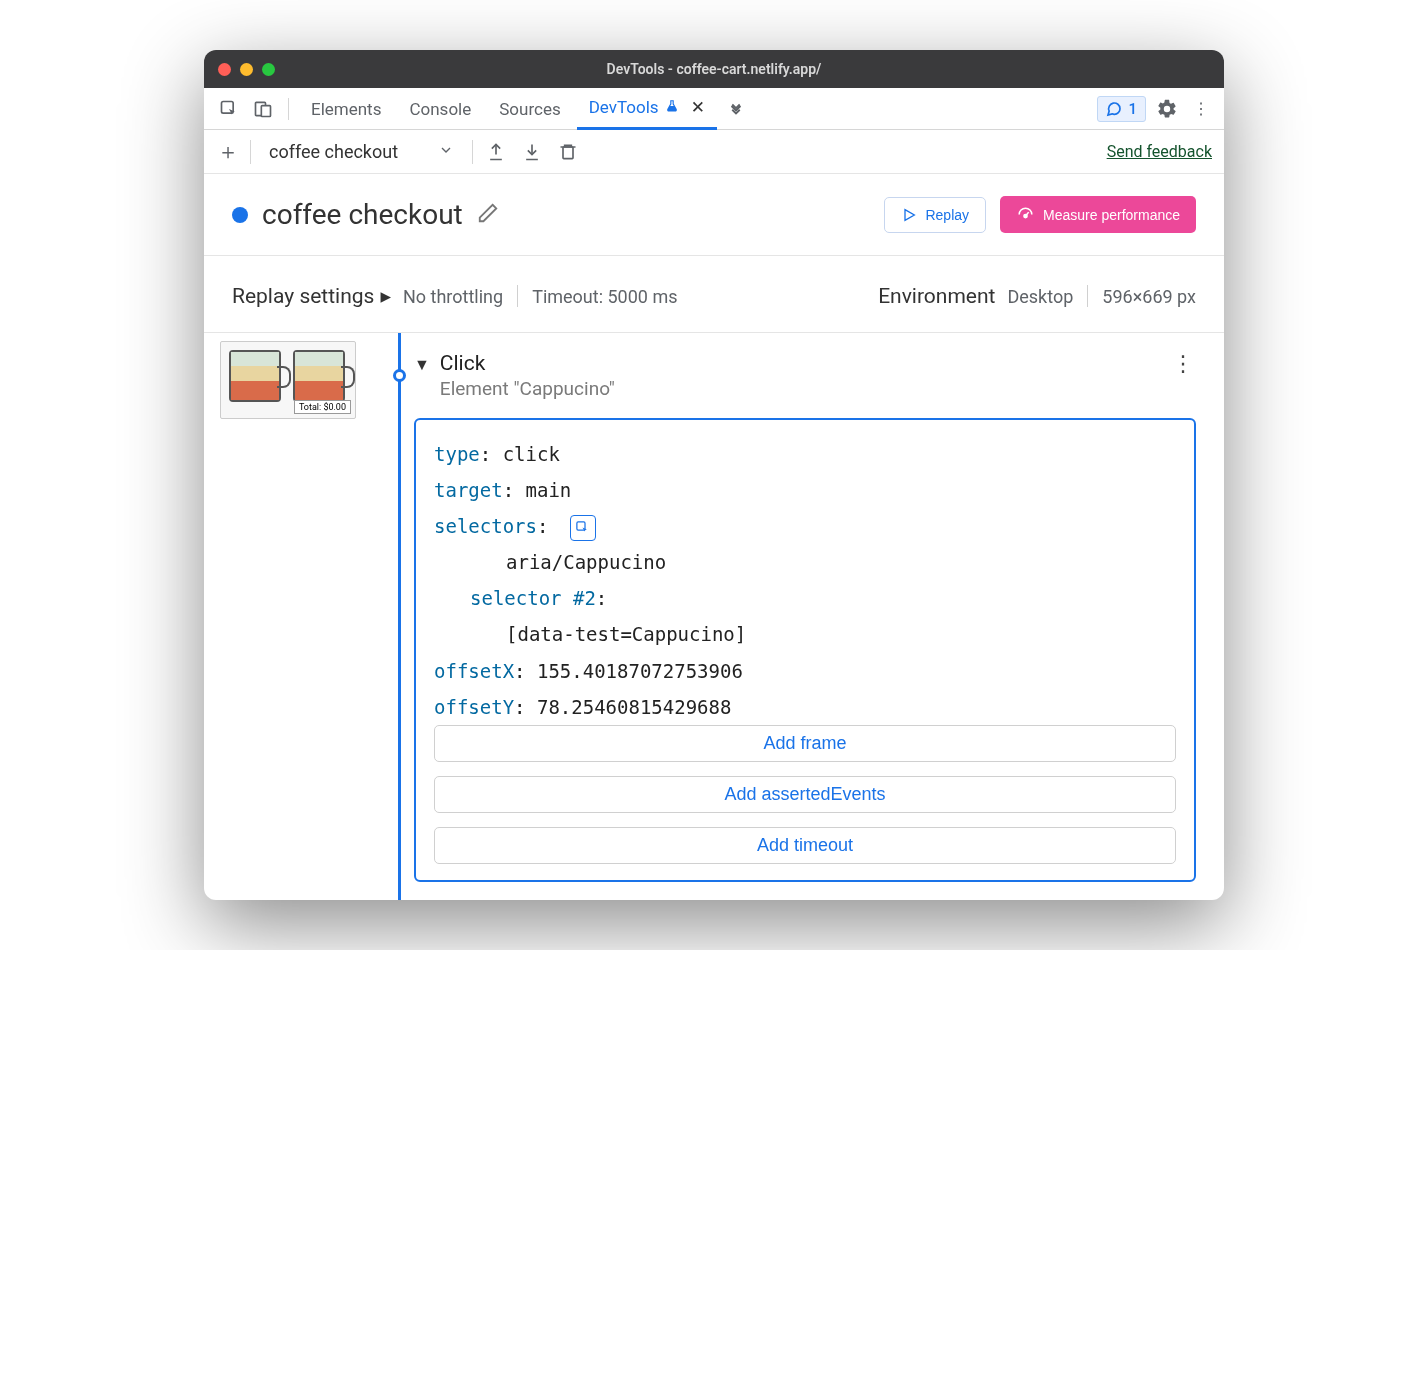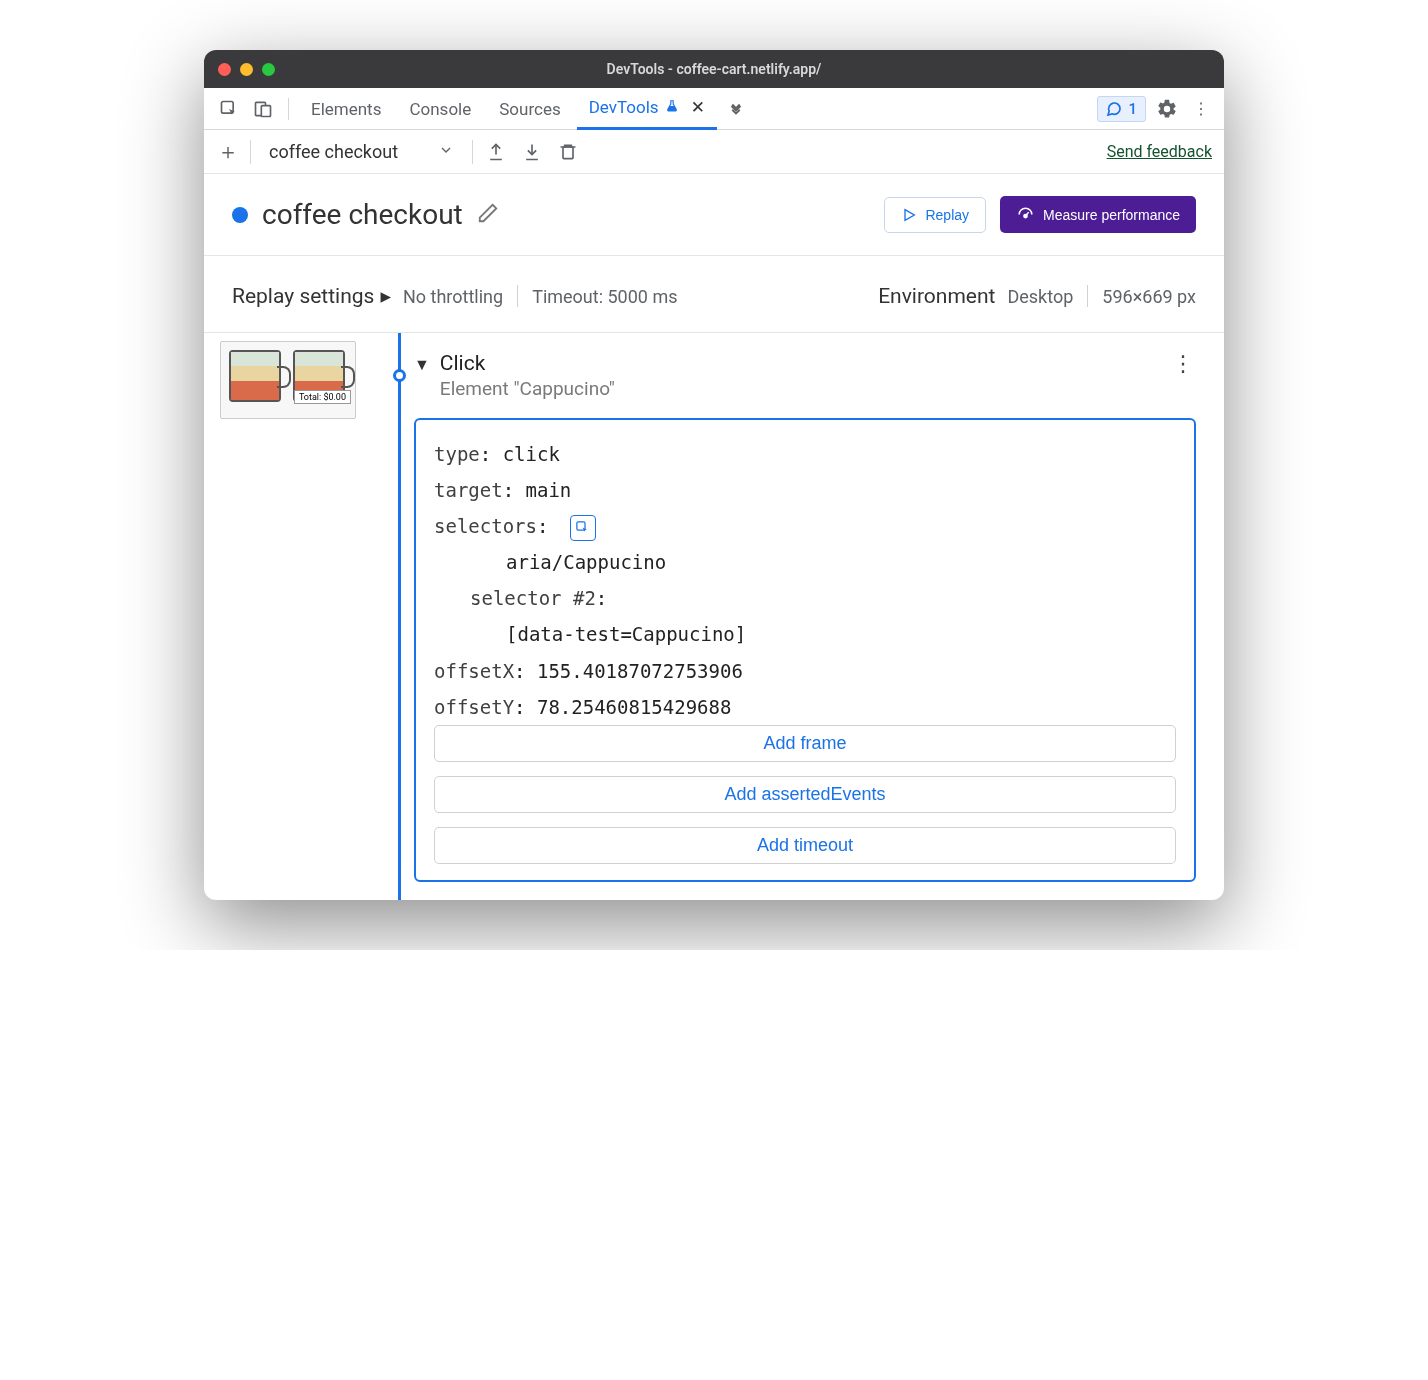--- a/index.html
+++ b/index.html
@@ -81,21 +81,21 @@
     .blue-dot { width: 16px; height: 16px; background: #1a73e8; border-radius: 50%; }
     .recording-title { font-size: 28px; color: #333; flex: 0 0 auto; }
     .edit-icon { color: #777; }
     .title-spacer { flex: 1; }
     .btn {
       display: inline-flex; align-items: center; gap: 8px;
       border-radius: 5px; padding: 9px 16px; font-size: 14px; font-weight: 500;
       cursor: pointer;
     }
     .btn-outline { border: 1px solid #c7d6ef; background: #fff; color: #1a73e8; }
-    .btn-primary { border: none; background: #4c1d95; color: #fff; justify-content: space-between; }
+    .btn-primary { border: none; background: #ec4899; color: #fff; justify-content: space-between; }
 
     .settings-row {
       display: flex; padding: 28px 28px 24px 28px; gap: 60px;
       border-bottom: 1px solid #e5e5e5;
     }
     .settings-col { display: flex; gap: 12px; }
     .settings-col.right { margin-left: auto; }
     .settings-header { font-size: 21px; color: #333; display: flex; align-items: center; gap: 6px; }
     .settings-line { display: flex; align-items: center; gap: 14px; font-size: 18px; color: #5f6368; }
     .settings-line .vsep { width: 1px; height: 22px; background: #d0d0d0; }
@@ -109,40 +109,40 @@
       background: #f7f7f7; position: relative; overflow: hidden;
     }
     .cup { position: absolute; width: 52px; height: 52px; border: 2px solid #555; border-radius: 4px; }
     .cup::after { content:""; position:absolute; right:-12px; top:14px; width:12px; height:18px; border:2px solid #555; border-left:none; border-radius: 0 8px 8px 0; }
     .cup .layer { position:absolute; left:0; right:0; }
     .cup.c1 { top: 8px; left: 8px; }
     .cup.c2 { top: 8px; left: 72px; }
     .cup .l1 { top:0; height:30%; background:#d8e5d8; }
     .cup .l2 { top:30%; height:30%; background:#e8d5a0; }
     .cup .l3 { top:60%; height:40%; background:#d96b4a; }
-    .price-tag { position:absolute; bottom:14px; right:4px; border:1px solid #999; padding:1px 4px; font-size:9px; background:#fff; }
+    .price-tag { position:absolute; bottom:4px; right:4px; border:1px solid #999; padding:1px 4px; font-size:9px; background:#fff; }
 
     .timeline-col { width: 30px; position: relative; }
     .timeline-line { position:absolute; left: 14px; top: 0; bottom: 0; width: 3px; background: #1a73e8; }
     .timeline-dot { position:absolute; left: 9px; top: 36px; width: 13px; height: 13px; border-radius: 50%; background: #fff; border: 3px solid #1a73e8; }
 
     .step-col { flex: 1; padding: 18px 28px 18px 0; }
     .step-header { display: flex; align-items: flex-start; gap: 10px; }
     .expand-caret { color: #333; margin-top: 4px; }
     .step-title { font-size: 21px; color: #222; }
     .step-sub { font-size: 19px; color: #7a7a7a; margin-top: 2px; }
     .step-menu { margin-left: auto; color: #444; font-size: 22px; letter-spacing: 2px; }
 
     .step-body {
       margin-top: 18px; border: 2px solid #1a73e8; border-radius: 6px;
       padding: 16px 18px 16px 18px;
       font-family: ui-monospace, Menlo, Consolas, monospace;
       font-size: 19px; line-height: 1.9; color: #222;
     }
-    .kv .k { color: #404040; }
+    .kv .k { color: #0369a1; }
     .kv .v { color: #222; }
     .indent1 { padding-left: 36px; }
     .indent2 { padding-left: 72px; }
     .selector-icon {
       display: inline-flex; width: 26px; height: 26px; border: 1.5px solid #1a73e8; border-radius: 4px;
       align-items: center; justify-content: center; vertical-align: middle; margin-left: 10px;
     }
     .selector-icon svg { width: 15px; height: 15px; }
     .add-btns { display: flex; gap: 14px; margin-top: 0; flex-direction: column; }
     .add-btn {

